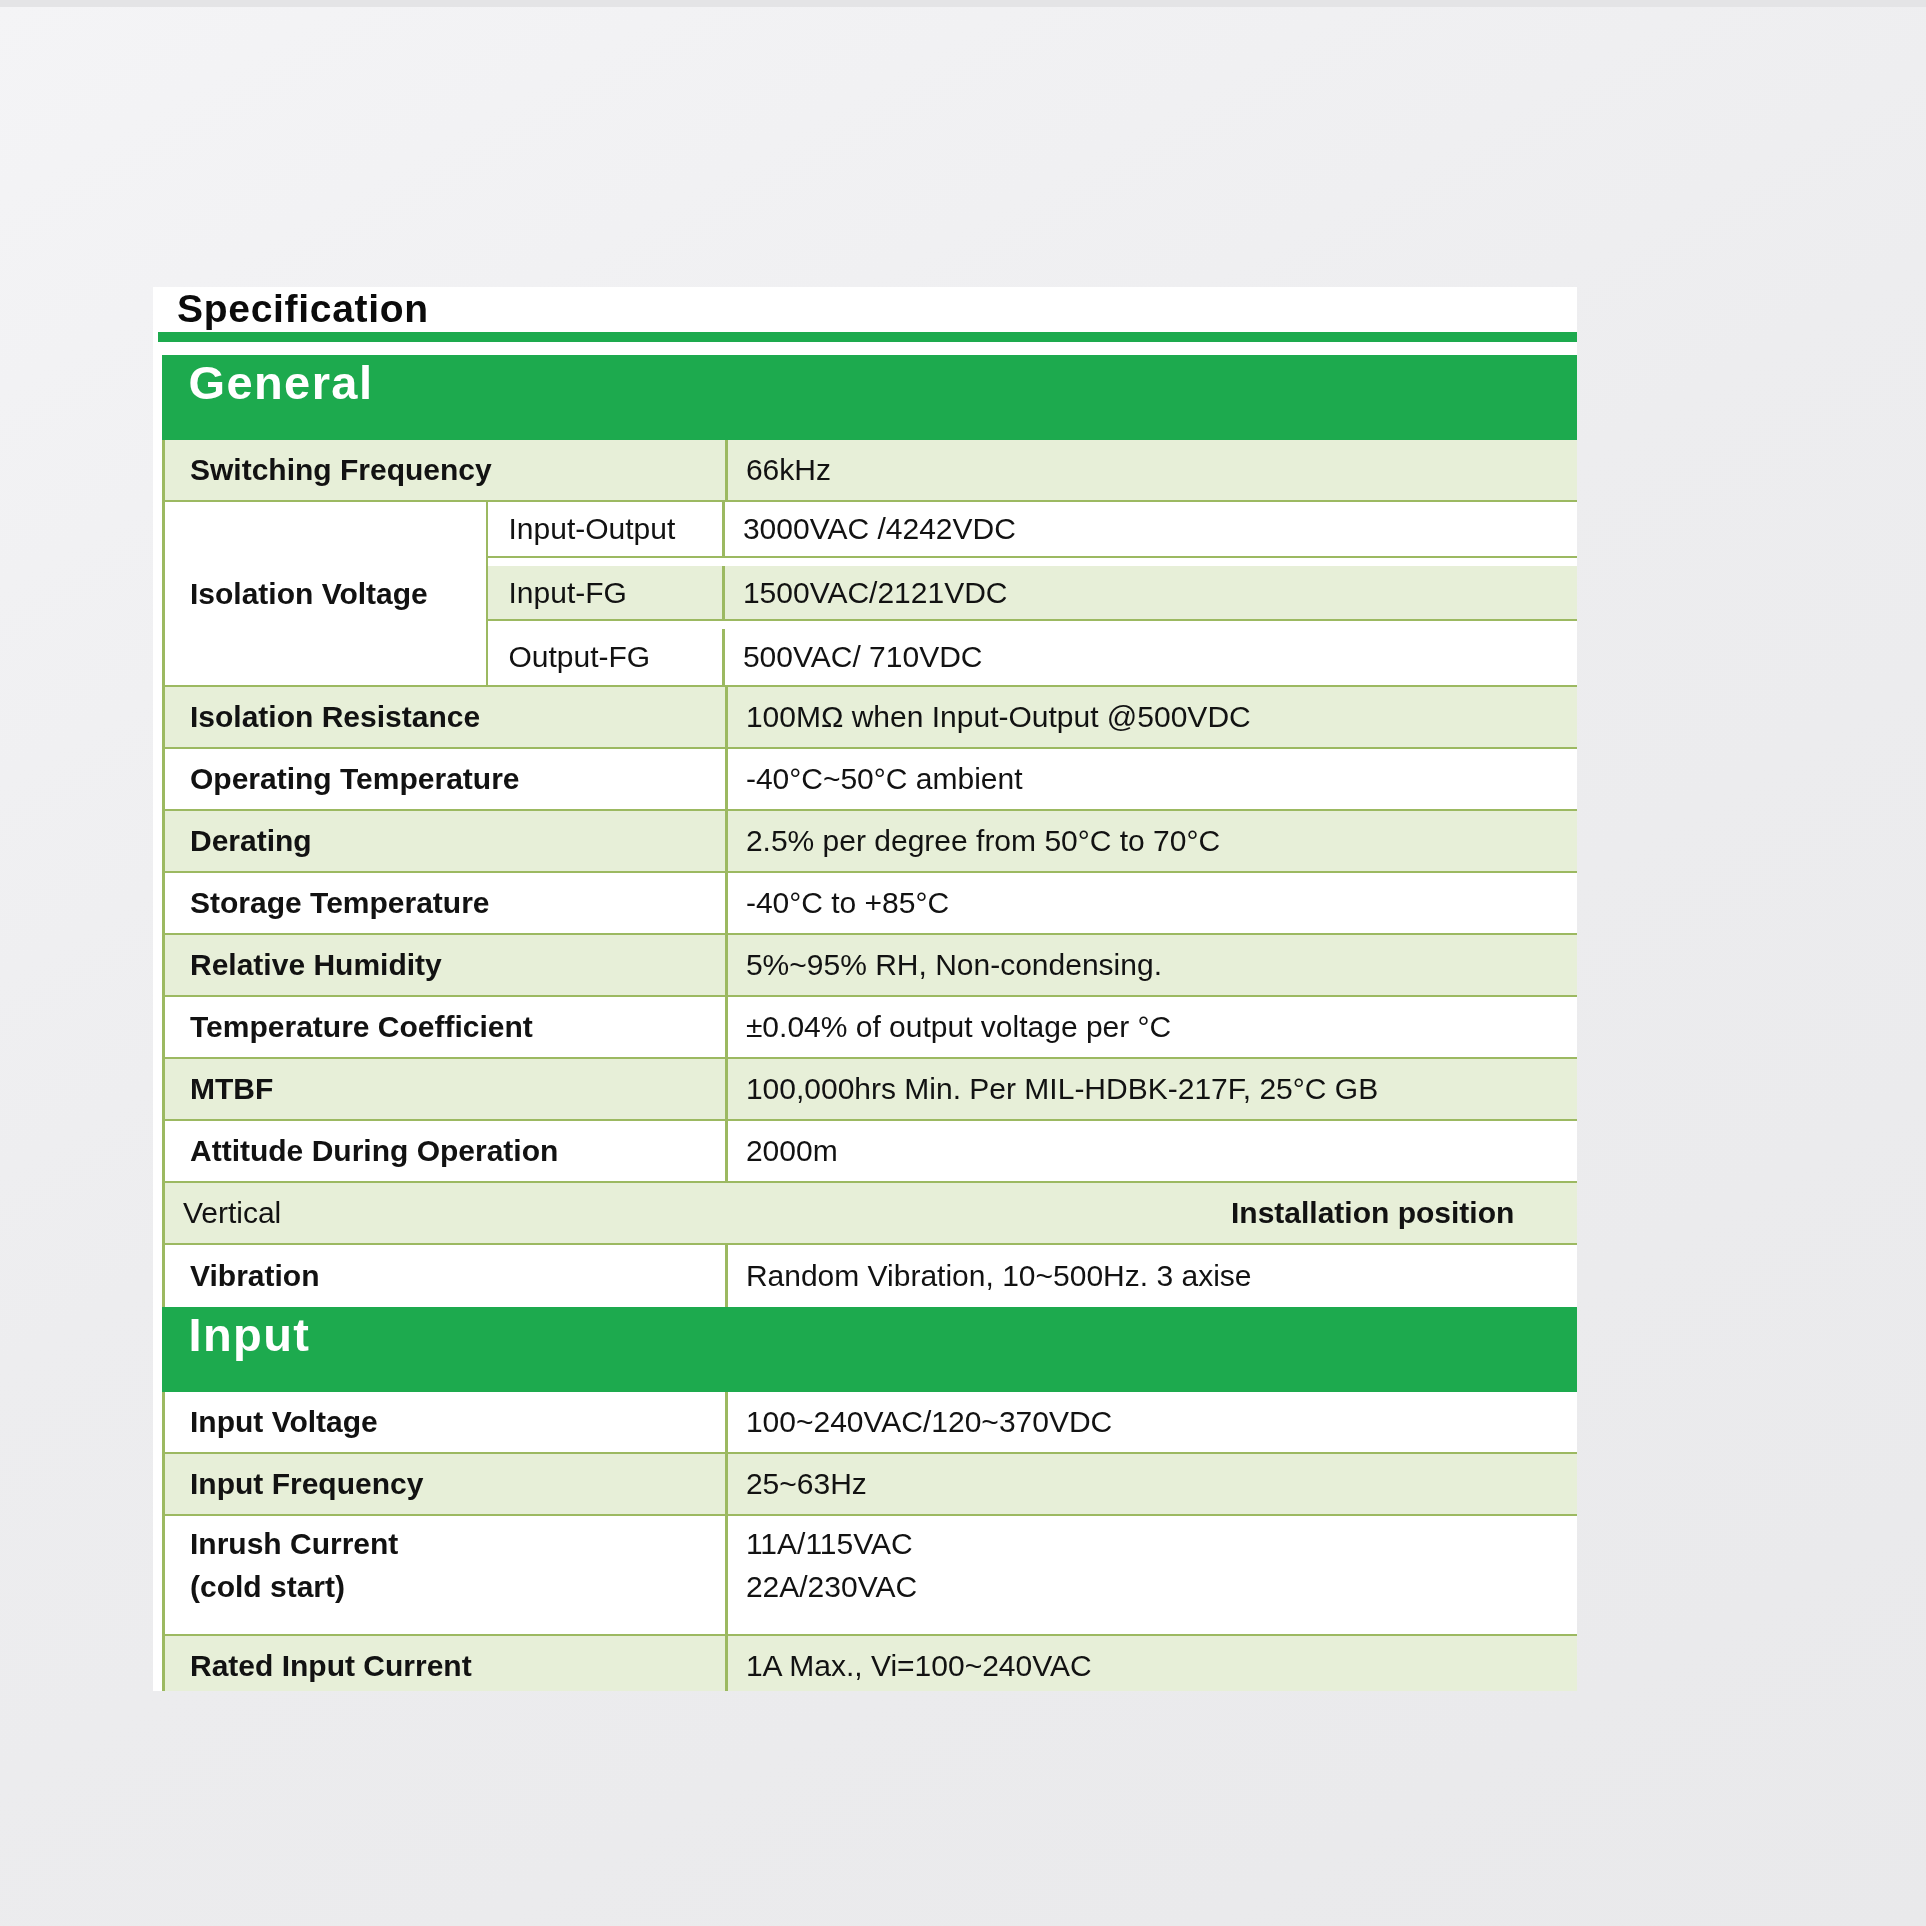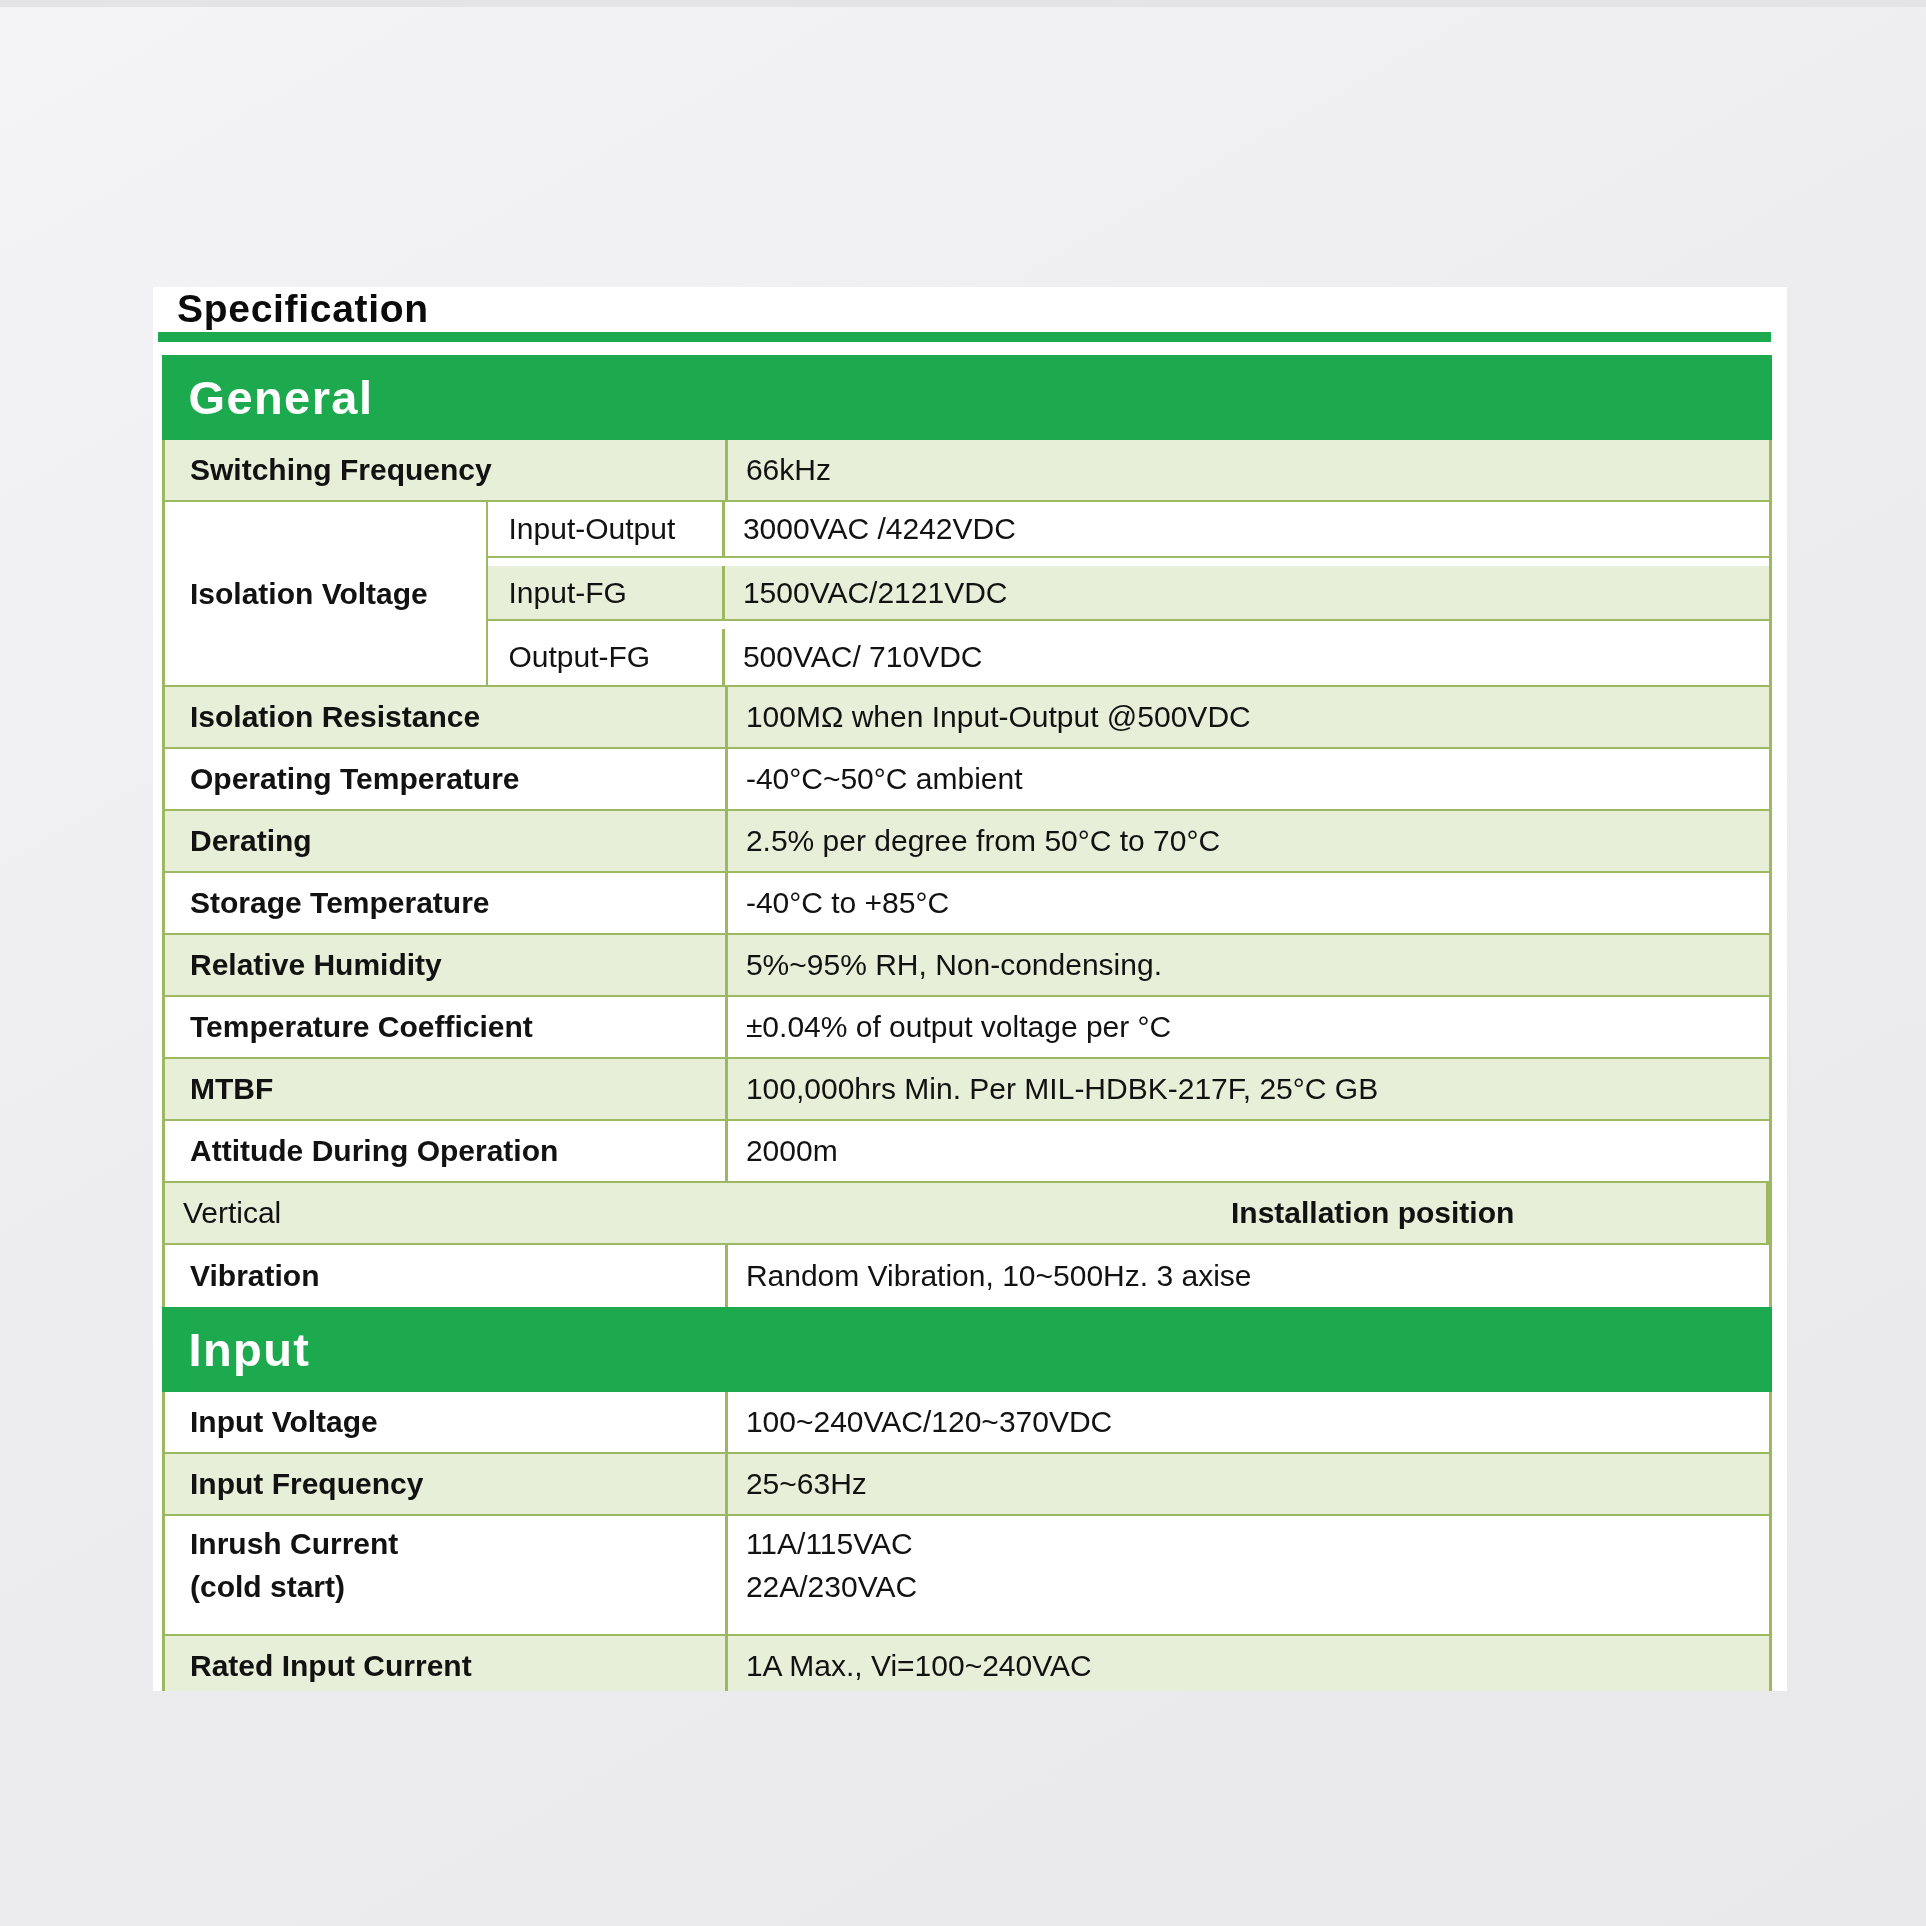--- a/index.html
+++ b/index.html
@@ -16,41 +16,41 @@
     font-family:"Liberation Sans","DejaVu Sans",sans-serif;
     background:linear-gradient(150deg,#f4f4f6 0%,#ededef 45%,#e9e9eb 100%);
     position:relative;
     overflow:hidden;
   }
   .top-strip{
     position:absolute;left:0;top:0;width:100%;height:7px;
     background:#e4e4e6;
   }
   .panel{
-    position:absolute;left:153px;top:287px;width:1634px;height:1404px;
+    position:absolute;left:153px;top:287px;width:1424px;height:1404px;
     background:var(--panel-white);
     overflow:hidden;
   }
   .page-title{
     position:absolute;left:24px;top:0px;
     font-size:39px;font-weight:bold;color:#0b0b0b;
     letter-spacing:0.7px;
   }
   .title-rule{
     position:absolute;left:5px;top:45px;width:1613px;height:10px;
     background:var(--header-green);
   }
   .spec-table{
     position:absolute;left:8.5px;top:68px;width:1610px;
     display:flex;flex-direction:column;
   }
   .section-header{
     height:85px;
     background:var(--header-green);
-    display:flex;align-items:center;
+    display:flex;
     padding-left:27px;
   }
   .section-title{
     color:#ffffff;font-size:47px;font-weight:bold;letter-spacing:1.4px;
   }
   .row{
     display:flex;
     height:62px;
     border-left:3.5px solid var(--border-olive);
     border-right:3.5px solid var(--border-olive);

